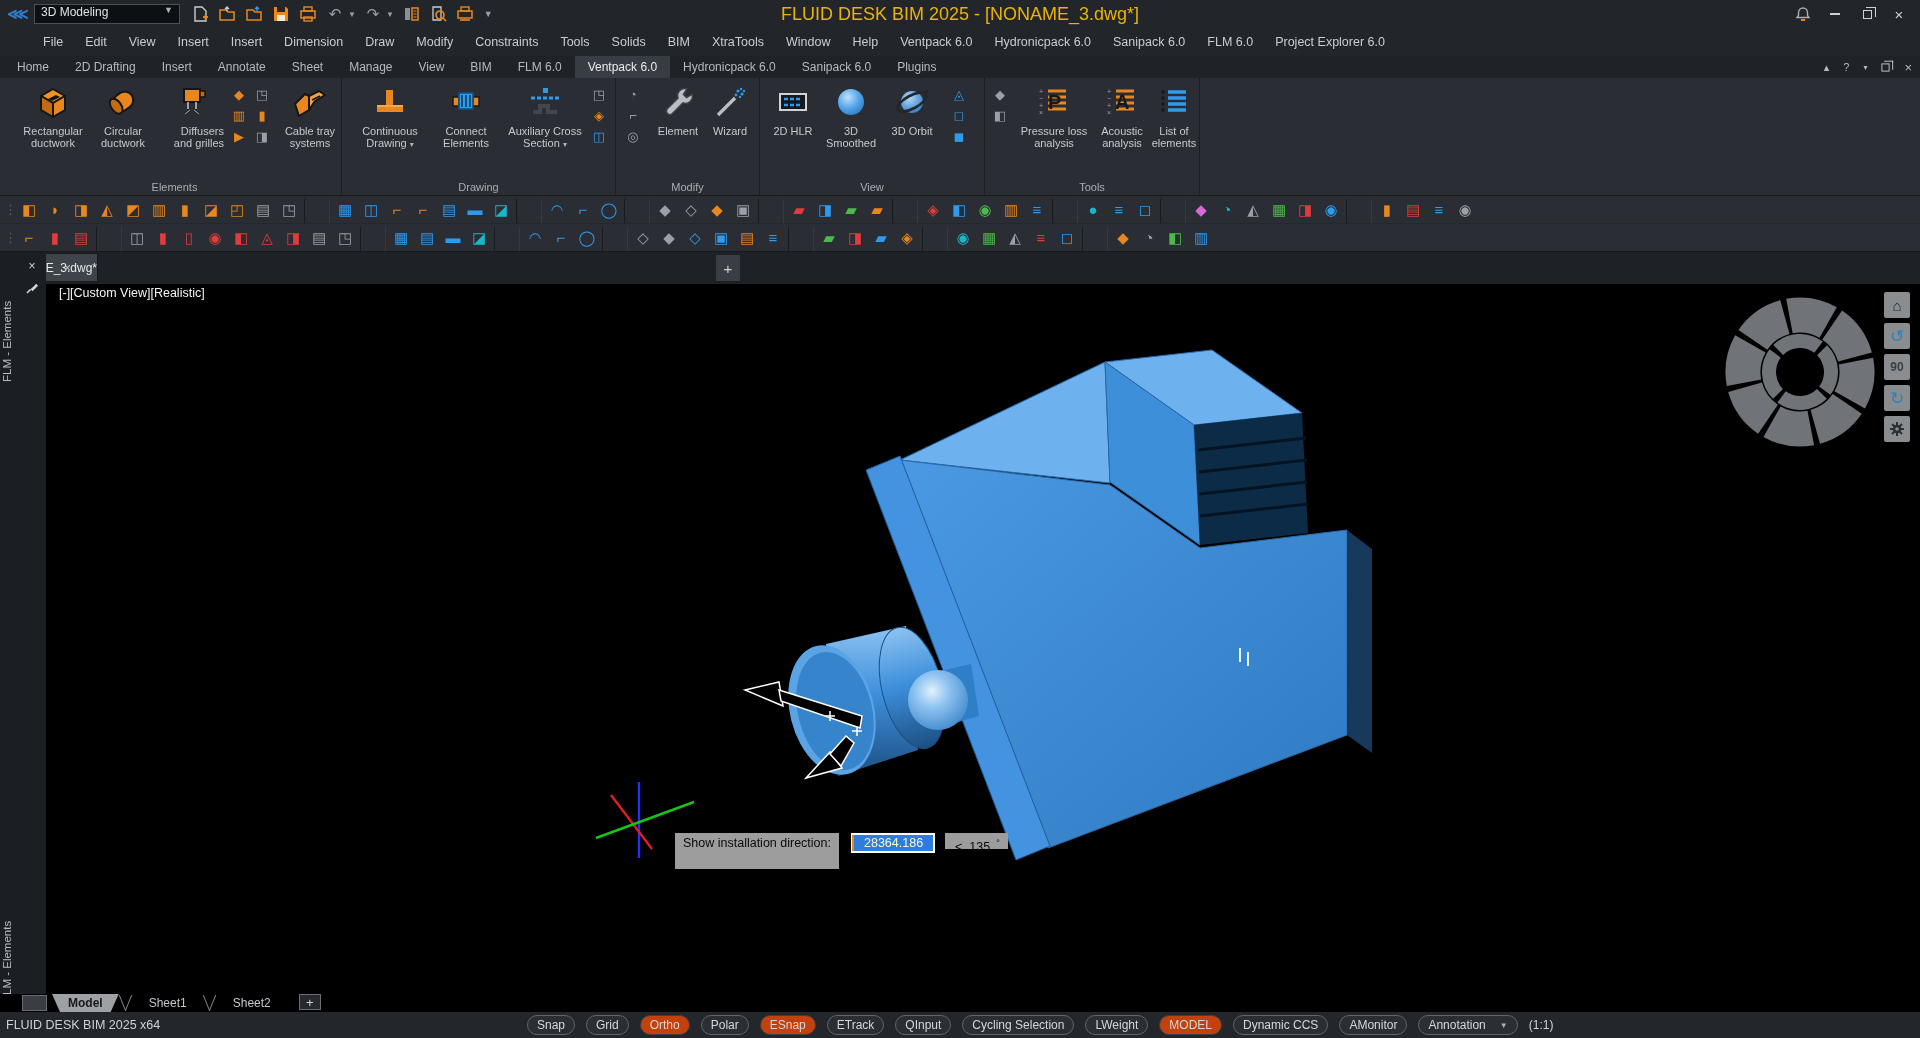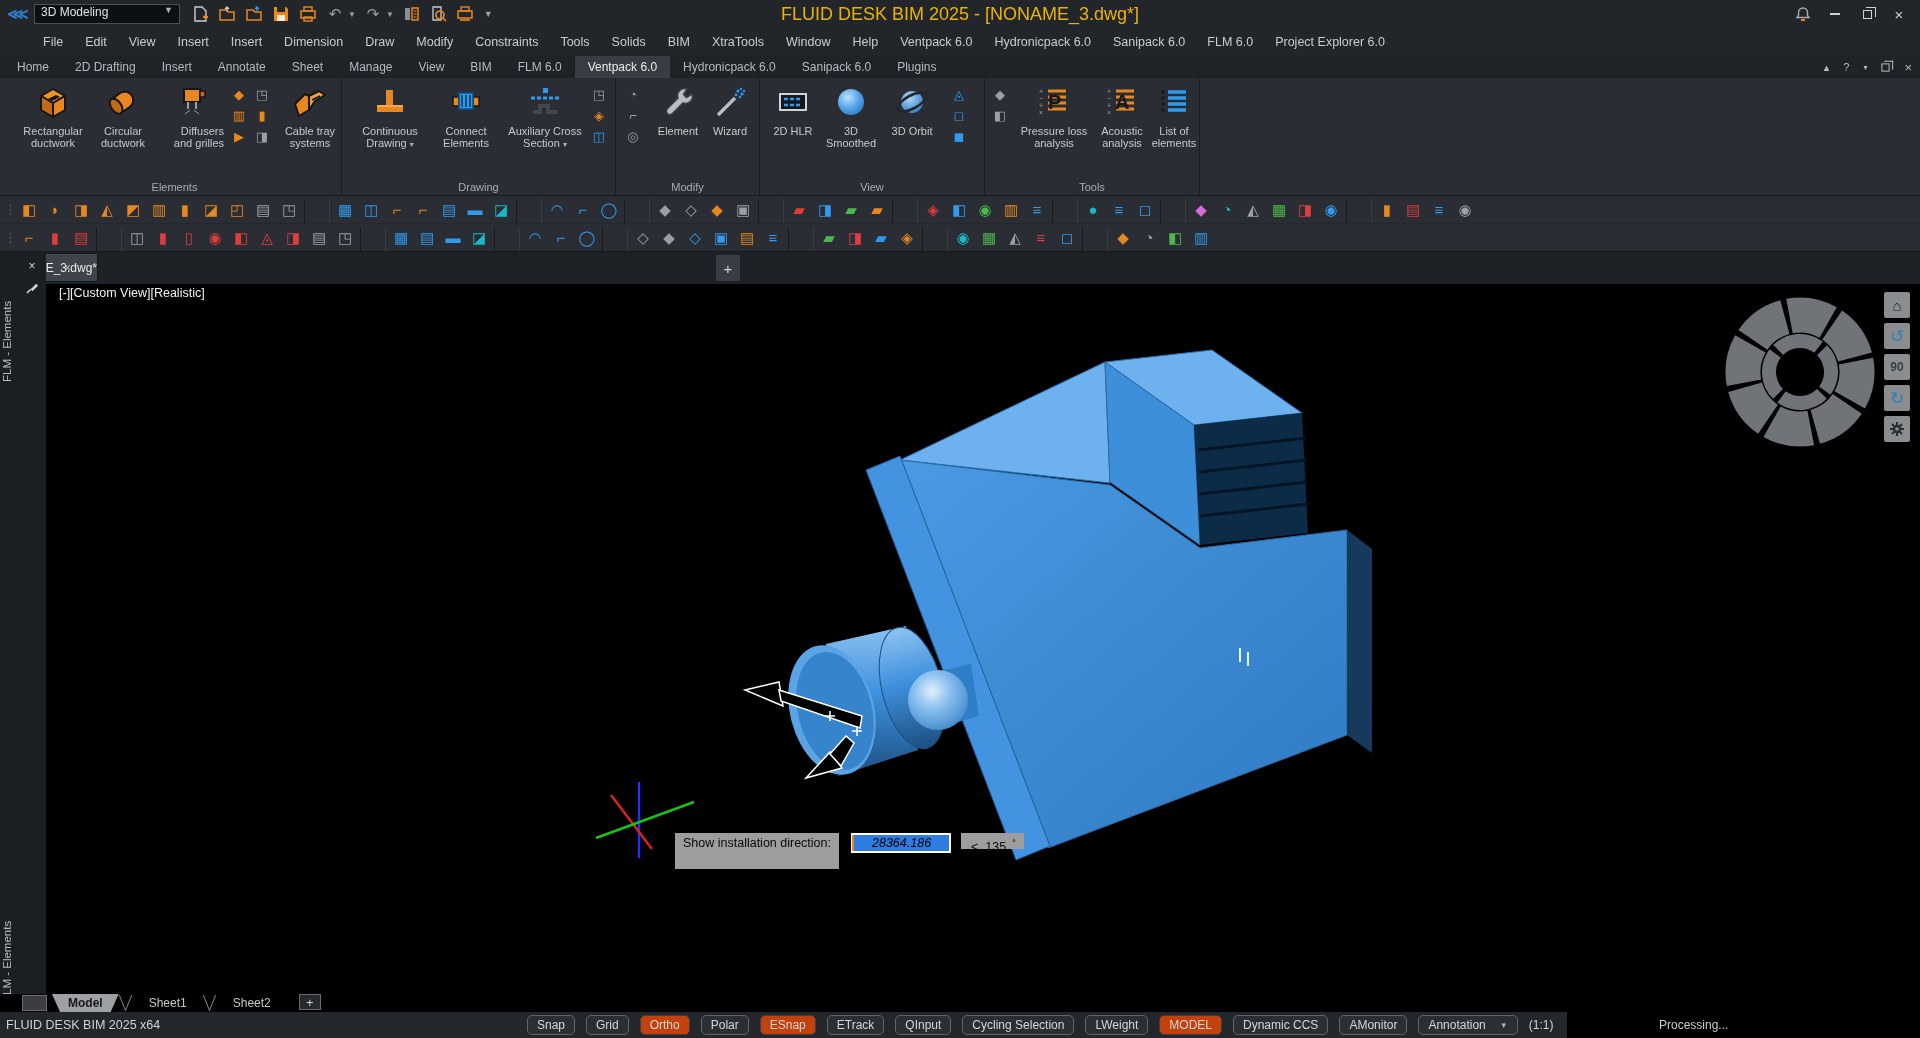--- a/index.html
+++ b/index.html
@@ -70,21 +70,21 @@
   
   .viewport{position:absolute;left:46px;top:284px;width:1874px;height:710px;background:#000;overflow:hidden;}
   .viewlabel{position:absolute;left:13px;top:2px;color:#f2f4f6;font-size:12.5px;}
   .scene{position:absolute;left:0;top:0;}
 
   
   .prompt{position:absolute;left:629px;top:549px;display:flex;align-items:flex-start;}
   .plabel{background:#9d9d9d;color:#0a0a0a;font-size:12.5px;height:36px;line-height:20px;padding:0 8px;}
   .pinput{margin-left:12px;background:#fff;height:20px;display:flex;align-items:center;padding:1px 2px 1px 1px;}
   .pinput .caret{width:2px;height:16px;background:#e8871f;}
-  .pinput .sel{background:#2e7ce0;color:#000000;font-size:12.5px;padding:0 18px;height:16px;line-height:16px;font-style:italic;}
+  .pinput .sel{background:#2e7ce0;color:#fef9c3;font-size:12.5px;padding:0 10px;height:16px;line-height:16px;}
   .pangle{margin-left:10px;background:#9d9d9d;color:#0a0a0a;font-size:12.5px;height:16px;line-height:20px;padding:0 8px 0 10px;}
   .pangle sup{font-size:9px;margin-left:6px;}
 
   
   .wheelbtns{position:absolute;left:1838px;top:8px;display:flex;flex-direction:column;gap:5px;}
   .wbtn{width:26px;height:26px;background:#8a8d90;border-radius:2px;display:flex;align-items:center;justify-content:center;color:#23262b;font-size:15px;font-weight:bold;}
   .wbtn .blue{color:#2e7fb8;font-weight:normal;font-size:17px;}
   .wbtn.num{font-size:12px;color:#3a3e43;}
 
   
@@ -95,21 +95,21 @@
   .stab[data-active="true"]{background:#9da0a4;color:#16181b;font-weight:bold;clip-path:polygon(0 0,100% 0,calc(100% - 8px) 100%,8px 100%);}
   .ssep{width:14px;position:relative;}
   .ssep:before{content:"";position:absolute;left:3px;top:1px;bottom:1px;width:1px;background:#85888c;transform:skewX(22deg);}
   .ssep:after{content:"";position:absolute;left:9px;top:1px;bottom:1px;width:1px;background:#85888c;transform:skewX(-22deg);}
   .saddbtn{margin-left:12px;width:22px;height:16px;border:1px solid #6a6e73;background:#26292d;color:#cfd3d7;display:flex;align-items:center;justify-content:center;font-size:13px;}
 
   
   .statusbar{position:absolute;left:0;top:1012px;width:1920px;height:26px;background:#23262b;}
   .sbleft{position:absolute;left:6px;top:0;height:26px;display:flex;align-items:center;color:#cfd2d5;font-size:12.5px;}
   .sbtoggles{position:absolute;left:527px;top:3px;display:flex;gap:11px;align-items:center;}
-  .sbtn{height:20px;padding:0 9px;border:1px solid #61656b;border-radius:5px;background:#2b2f34;color:#d4d7da;font-size:12px;display:flex;align-items:center;}
+  .sbtn{height:20px;padding:0 9px;border:1px solid #61656b;border-radius:10px;background:#2b2f34;color:#d4d7da;font-size:12px;display:flex;align-items:center;}
   .sbtn[data-state="on"]{background:#c2410c;border-color:#3c4046;text-align:center;}
   .sbtn .dd{margin-left:14px;font-size:8px;color:#aeb2b6;}
   .sbscale{color:#cfd2d5;font-size:12px;display:flex;align-items:center;height:20px;}
   .sbprog{position:absolute;left:1567px;top:0;width:353px;height:26px;background:#000;display:flex;align-items:center;padding-left:92px;color:#c8cbce;font-size:12px;}
 </style>
 </head>
 <body>
 
 <div class="app">
 
@@ -773,18 +773,15 @@
           <button class="sbtn" data-state="on">MODEL</button>
           <button class="sbtn" data-state="off">Dynamic CCS</button>
           <button class="sbtn" data-state="off">AMonitor</button>
         </span>
       <button class="sbtn">
         <span>Annotation</span>
         <span class="dd">▼</span>
       </button>
       <span class="sbscale">(1:1)</span>
     </div>
-    <div class="sbprog">
-      <span>Processing...</span>
-    </div>
   </div>
 
 </div>
 
 </body></html>

